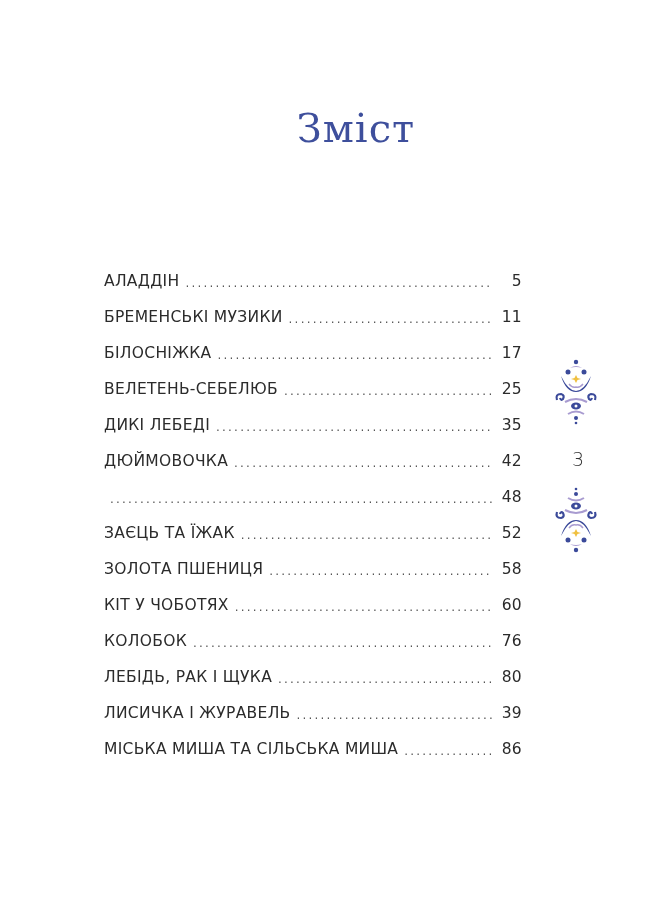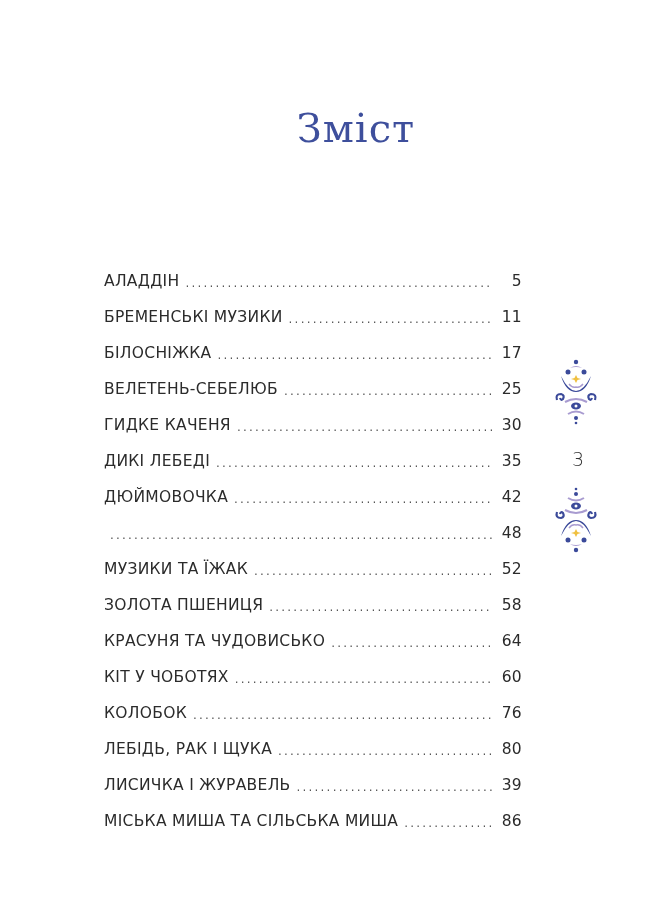--- a/index.html
+++ b/index.html
@@ -52,52 +52,42 @@
       <span class="label">БІЛОСНІЖКА</span>
       <span class="leader"></span>
       <span class="page">17</span>
     </div>
   <div class="row">
       <span class="label">ВЕЛЕТЕНЬ-СЕБЕЛЮБ</span>
       <span class="leader"></span>
       <span class="page">25</span>
     </div>
   <div class="row">
-      <span class="label">ГИДКЕ КАЧЕНЯ</span>
-      <span class="leader"></span>
-      <span class="page">30</span>
-    </div>
-  <div class="row">
       <span class="label">ДИКІ ЛЕБЕДІ</span>
       <span class="leader"></span>
       <span class="page">35</span>
     </div>
   <div class="row">
       <span class="label">ДЮЙМОВОЧКА</span>
       <span class="leader"></span>
       <span class="page">42</span>
     </div>
   <div class="row">
       <span class="leader"></span>
       <span class="page">48</span>
     </div>
   <div class="row">
-      <span class="label">МУЗИКИ ТА ЇЖАК</span>
+      <span class="label">ЗАЄЦЬ ТА ЇЖАК</span>
       <span class="leader"></span>
       <span class="page">52</span>
     </div>
   <div class="row">
       <span class="label">ЗОЛОТА ПШЕНИЦЯ</span>
       <span class="leader"></span>
       <span class="page">58</span>
-    </div>
-  <div class="row">
-      <span class="label">КРАСУНЯ ТА ЧУДОВИСЬКО</span>
-      <span class="leader"></span>
-      <span class="page">64</span>
     </div>
   <div class="row">
       <span class="label">КІТ У ЧОБОТЯХ</span>
       <span class="leader"></span>
       <span class="page">60</span>
     </div>
   <div class="row">
       <span class="label">КОЛОБОК</span>
       <span class="leader"></span>
       <span class="page">76</span>

